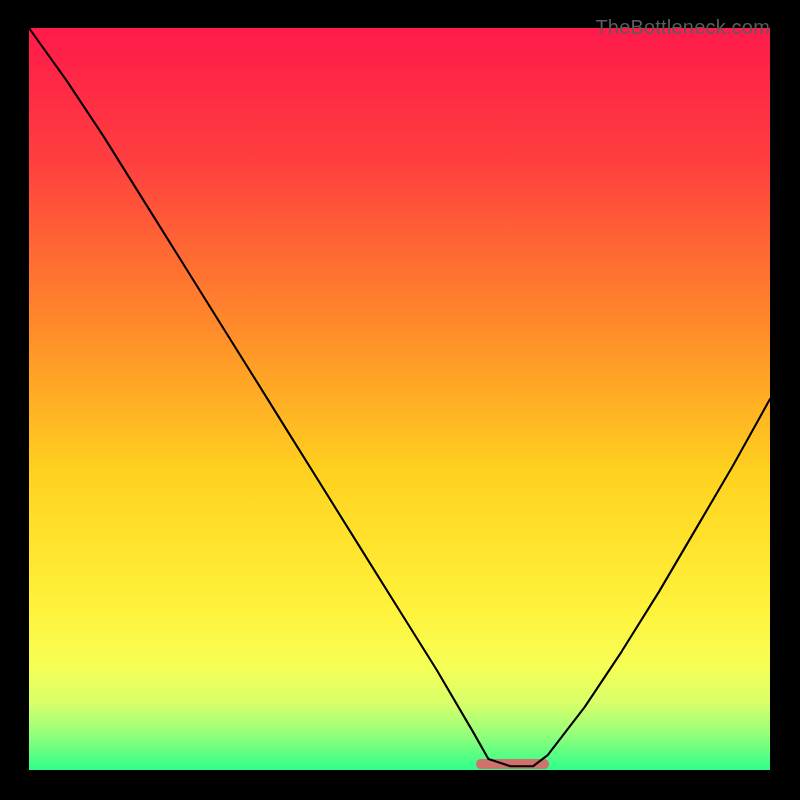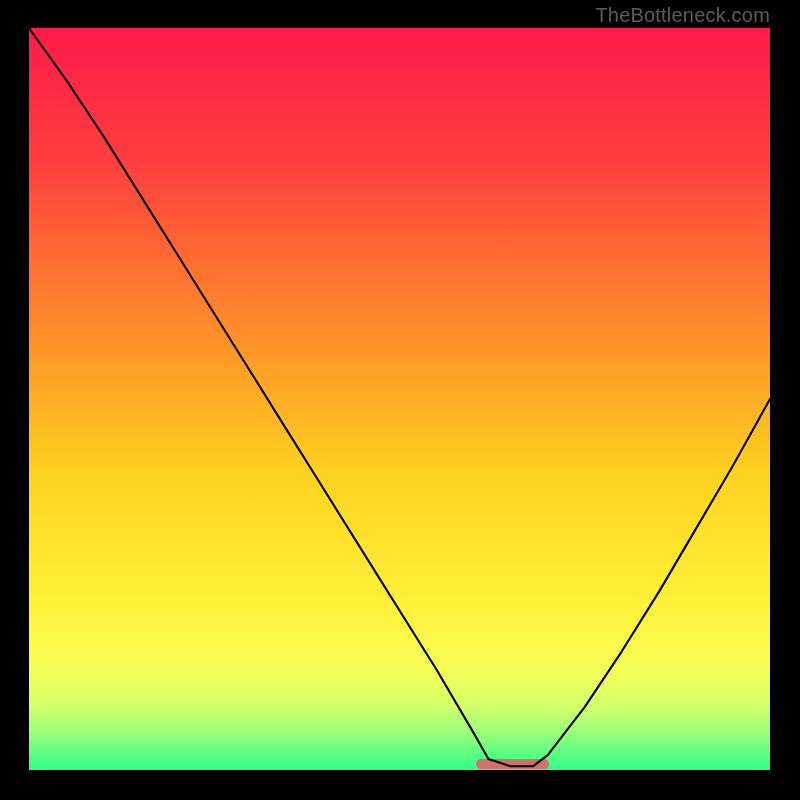--- a/index.html
+++ b/index.html
@@ -20,21 +20,21 @@
   .plot {
     position: absolute;
     left: 29px;
     top: 28px;
     width: 741px;
     height: 742px;
     
   }
   .watermark {
     position: absolute;
-    top: 4px;
+    top: 16px;
     right: 30px;
     color: #5c5c5c;
     font-size: 20px;
     font-weight: 500;
     letter-spacing: 0.2px;
     white-space: nowrap;
   }
   svg.curve {
     position: absolute;
     left: 0; top: 0;

